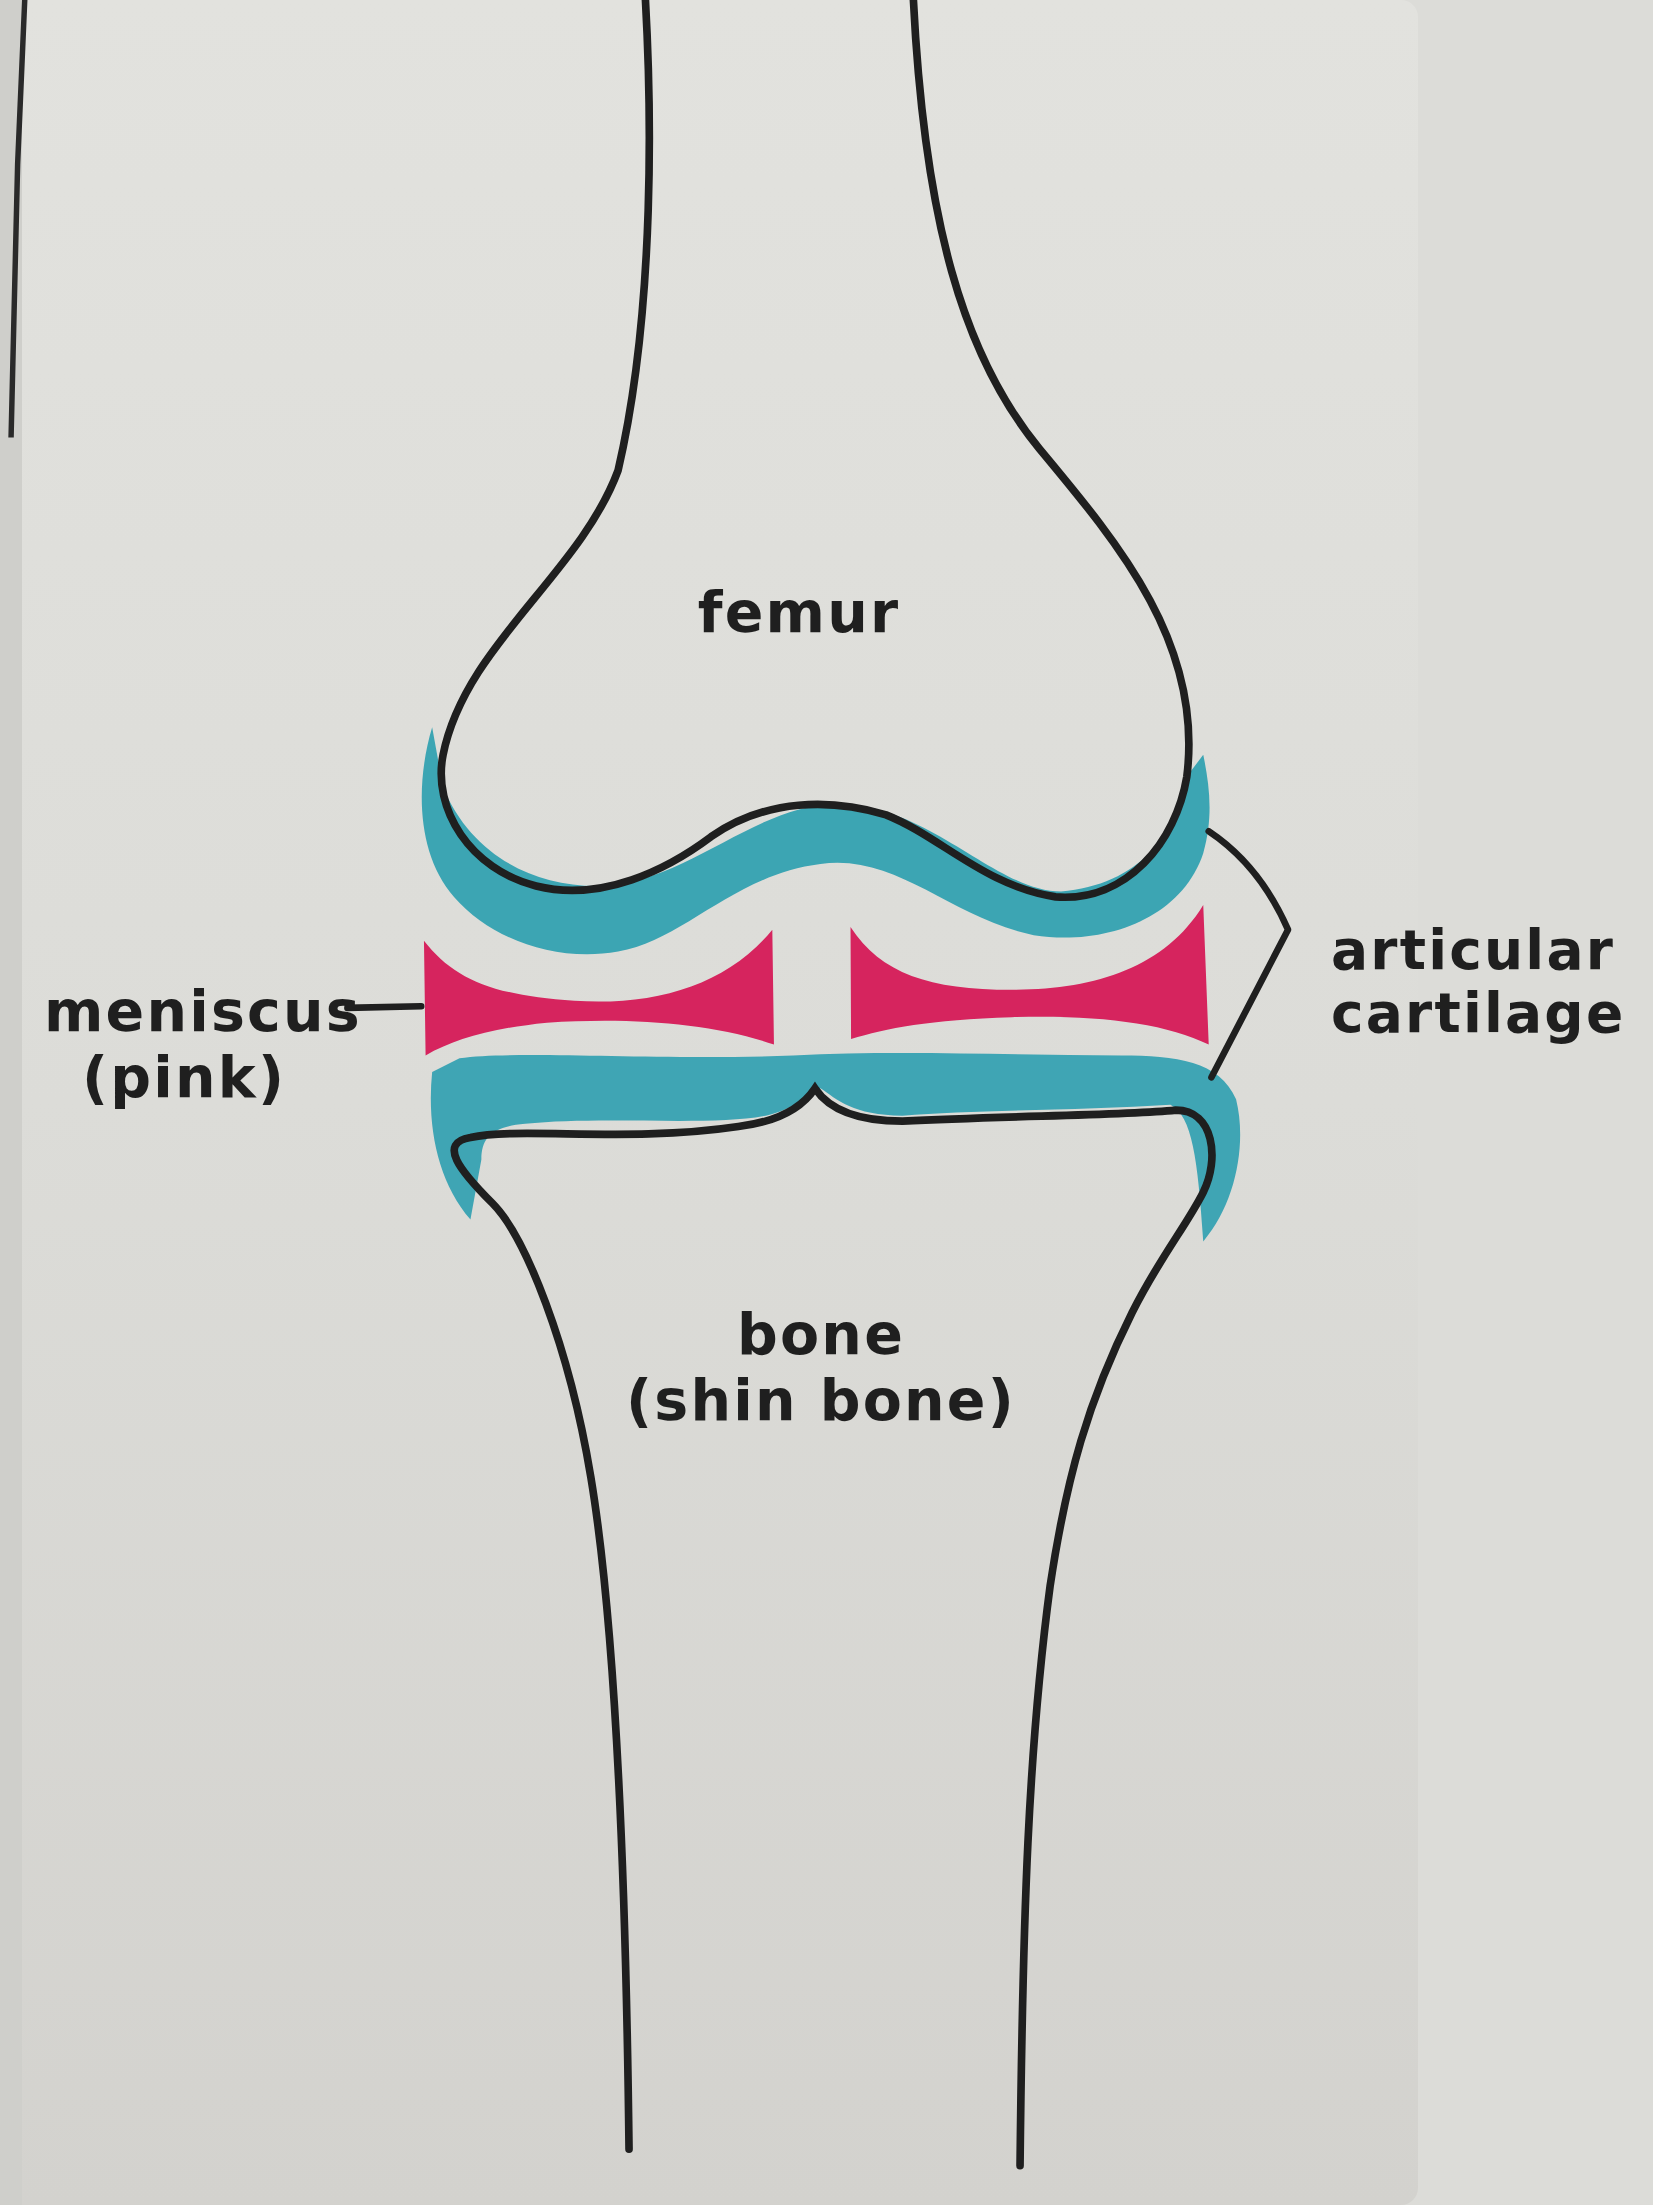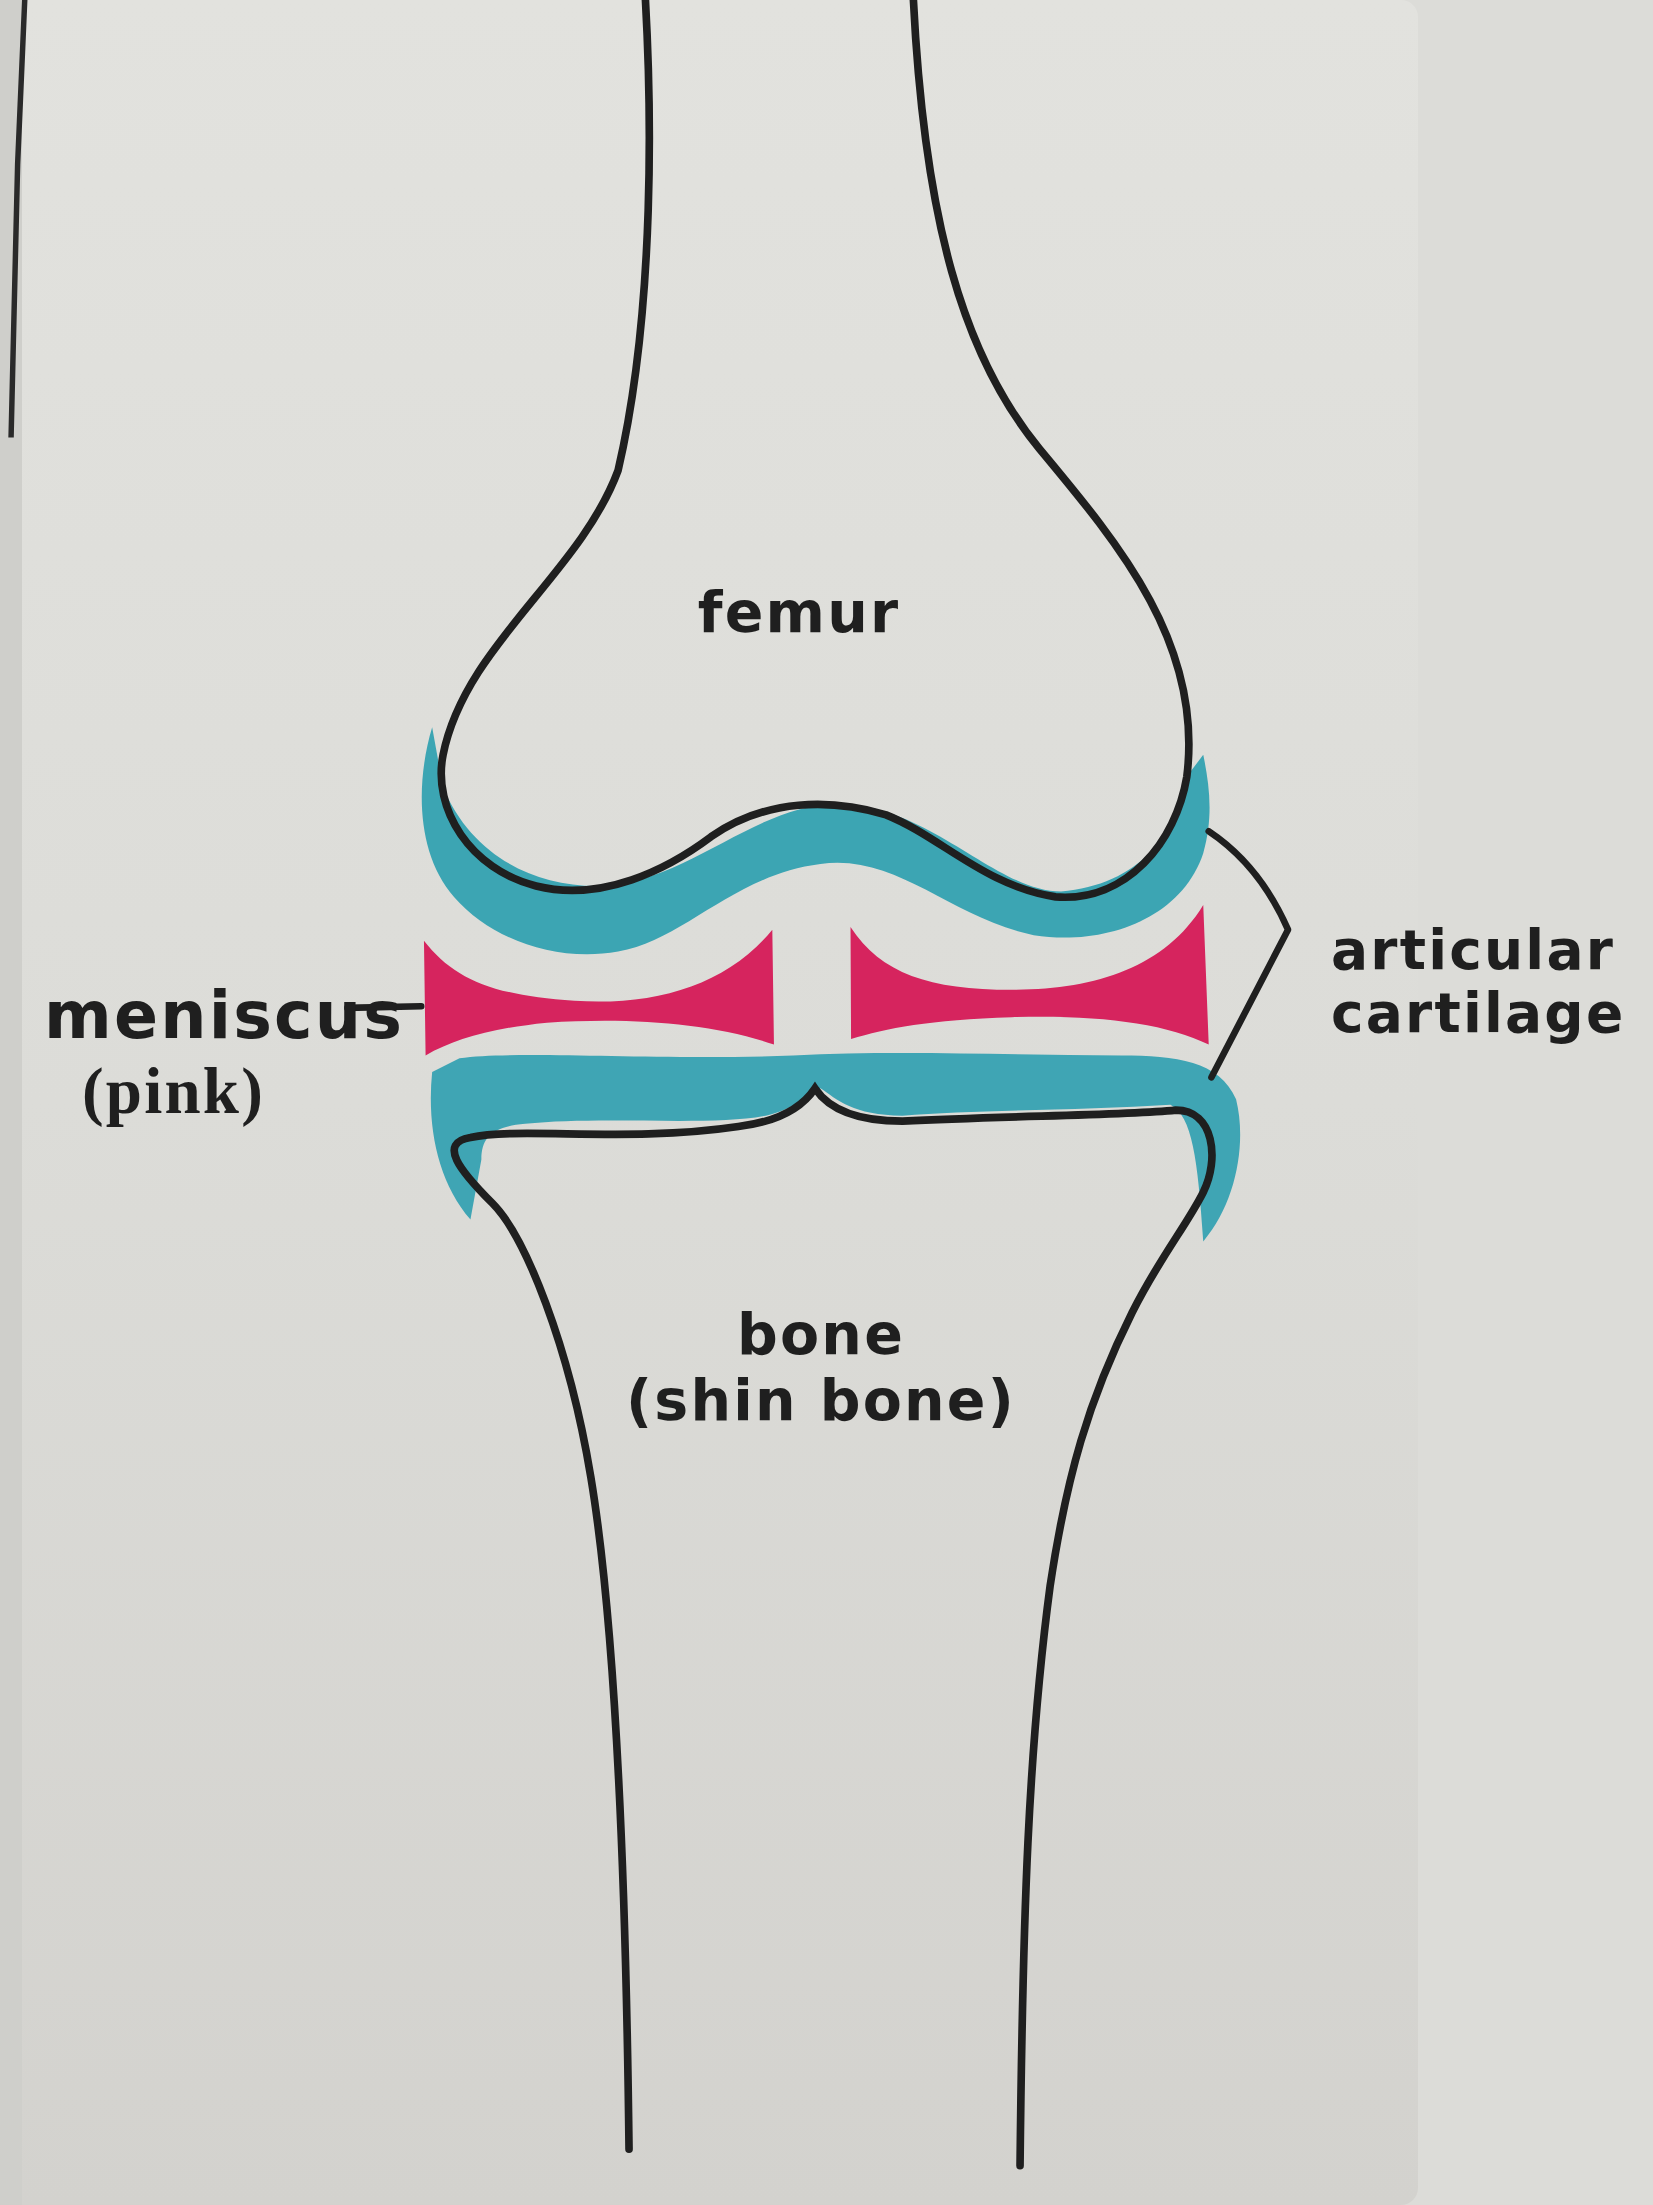--- a/index.html
+++ b/index.html
@@ -19,24 +19,24 @@
     }
     svg.diagram { position: absolute; left: 0; top: 0; }
     .label {
       position: absolute; color: #1f1f1f;
       font-family: "DejaVu Sans", sans-serif;
       font-weight: bold; letter-spacing: 2.2px; line-height: 1.15;
       text-align: center; white-space: nowrap;
     }
     .lbl-femur { left: 591px; top: 580px; width: 416px; font-size: 57px; }
     .lbl-tibia { left: 613px; top: 1302px; width: 416px; font-size: 57px; }
-    .lbl-meniscus { left: 44px; top: 979px; width: 306px; font-size: 65px; text-align: left; }
+    .lbl-meniscus { left: 44px; top: 979px; width: 306px; font-size: 57px; text-align: left; }
     .lbl-cartilage { left: 1307px; top: 919px; width: 345px; font-size: 55px; text-align: left; margin-left: 24px; }
     .line2 { display: block; }
-    .indent-pink { padding-left: 38px; font-family: Liberation Serif, serif; }
+    .indent-pink { padding-left: 38px; }
     .indent-blue { padding-left: 60px; }
   </style>
 </head>
 <body>
 
 <div class="page">
   <div class="page-edge"></div>
 
   <svg class="diagram" width="1654" height="2205" viewBox="0 0 3024 4032">
 

